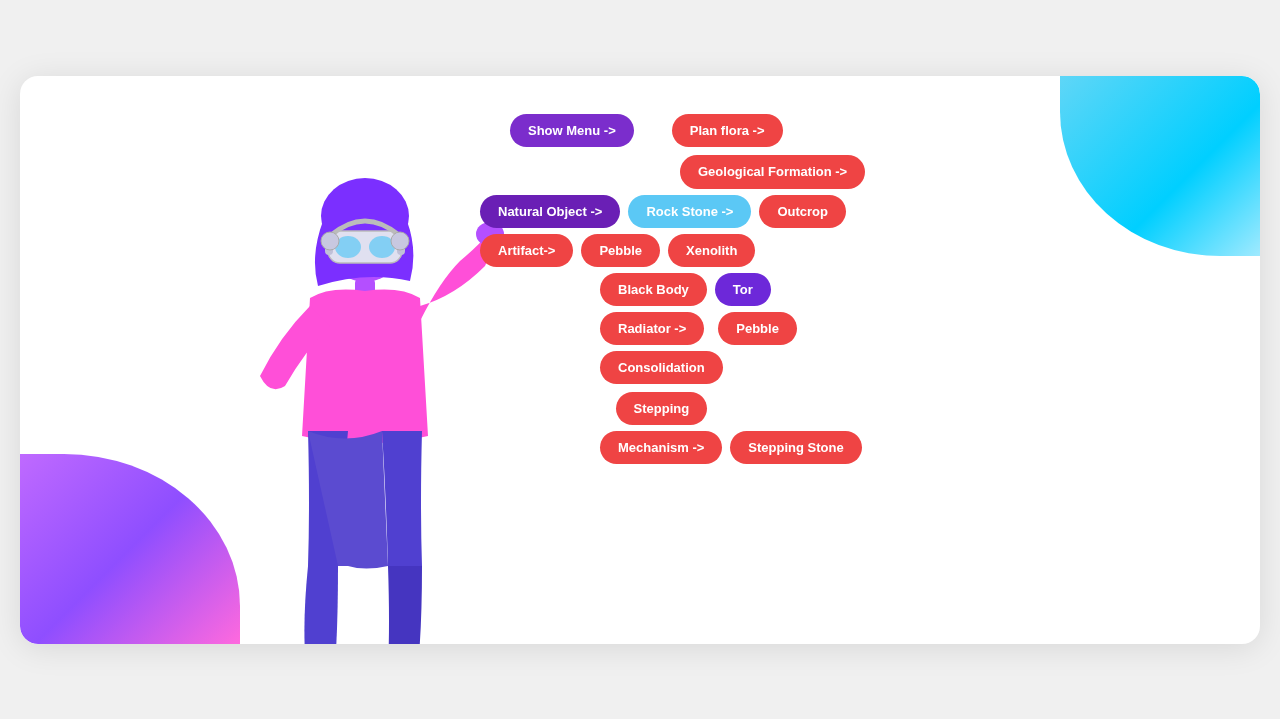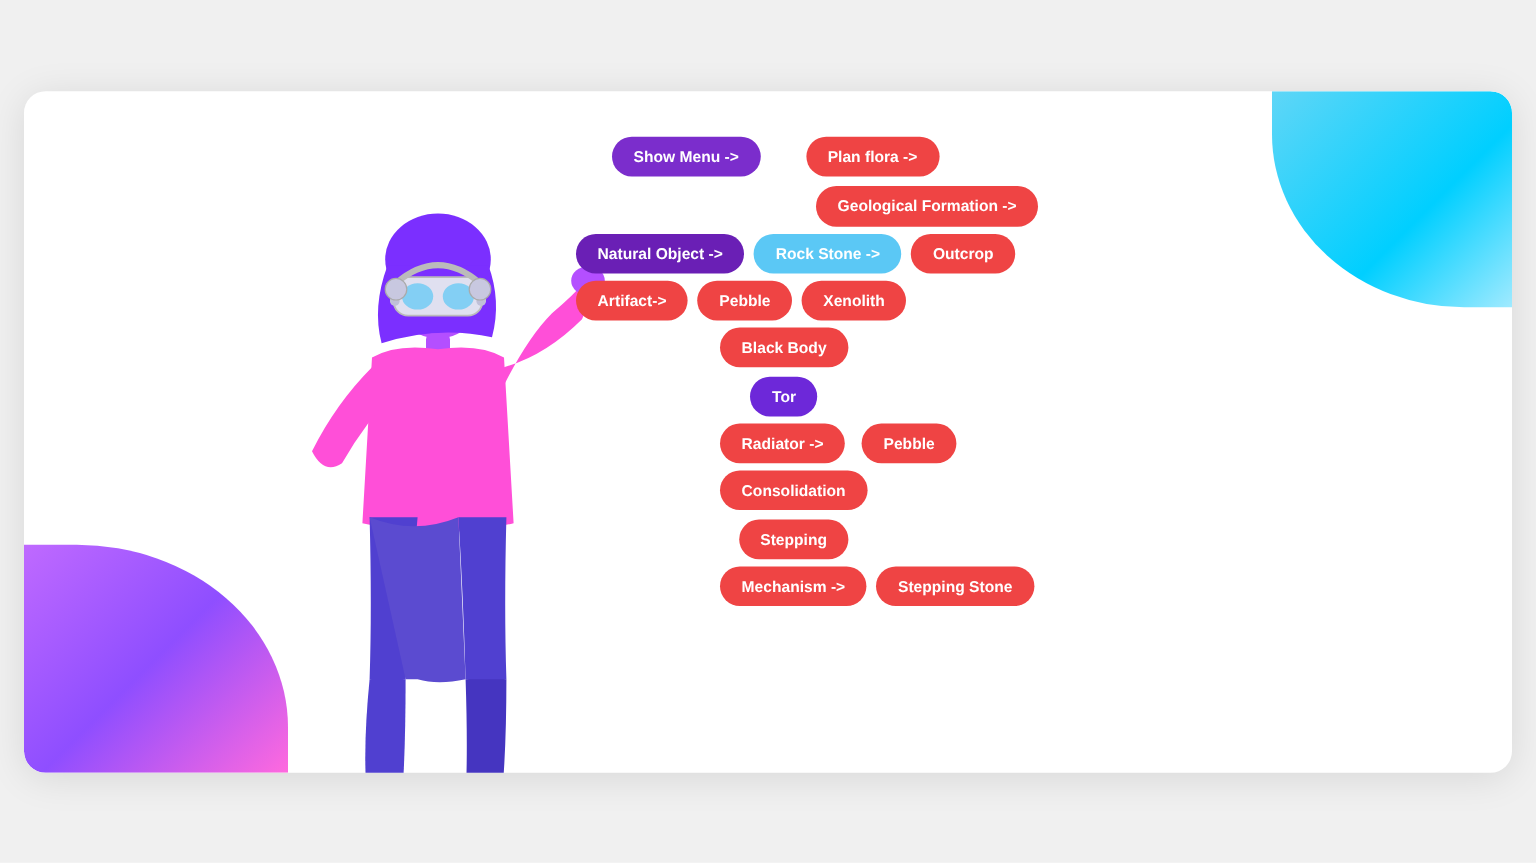--- a/index.html
+++ b/index.html
@@ -172,21 +172,21 @@
       <button class="btn btn-cyan">Outcrop</button>
     </div>
 
 
     <div class="menu-row">
       <button class="btn btn-cyan">Artifact-&gt;</button>
       <button class="btn btn-cyan">Pebble</button>
       <button class="btn btn-cyan">Xenolith</button>
     </div>
 
-    <div class="menu-row" style="margin-left:120px;flex-direction:column;">
+    <div class="menu-row" style="margin-left:120px;">
       <button class="btn btn-cyan">Black Body</button>
       <button class="btn btn-active-purple" style="background:#6d28d9;">Tor</button>
     </div>
 
     <div class="menu-row" style="margin-left:120px;gap:14px;">
       <button class="btn btn-cyan">Radiator -&gt;</button>
       <button class="btn btn-cyan">Pebble</button>
     </div>
 
     <div class="menu-row" style="margin-left:120px;flex-direction:column;">

